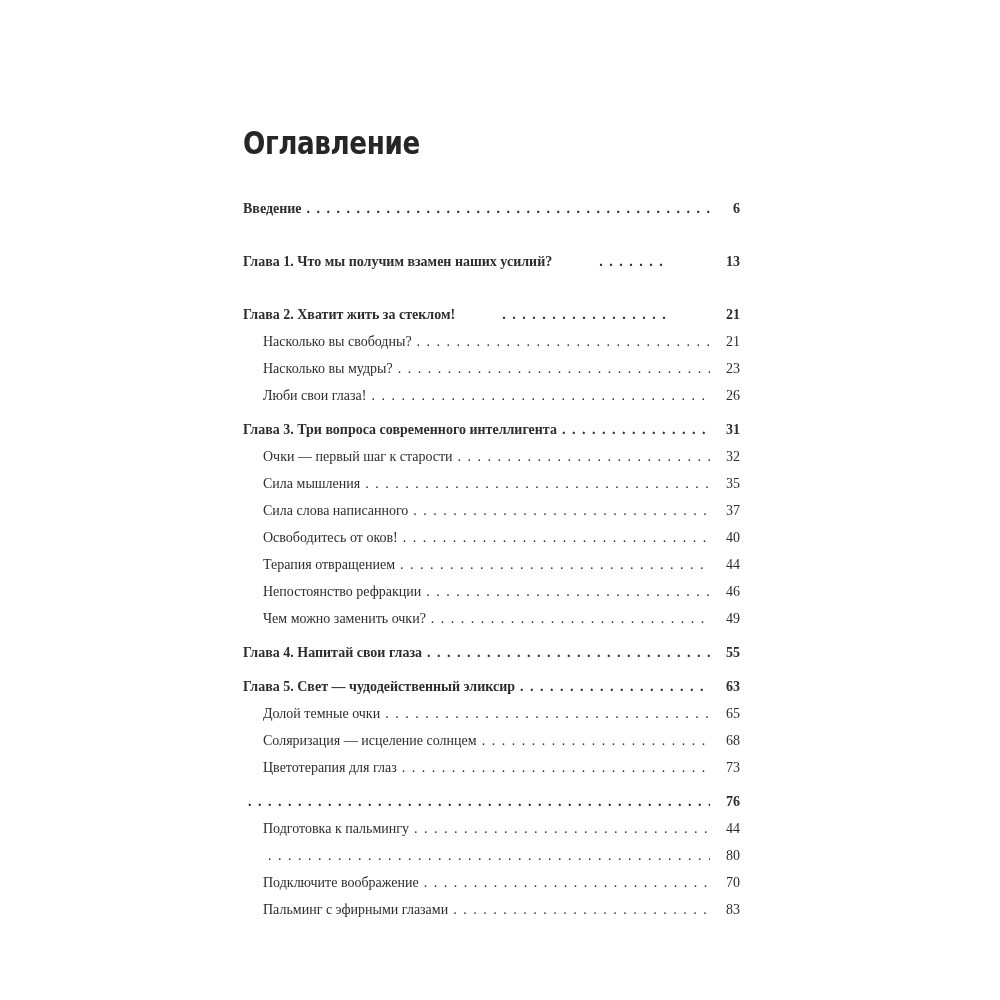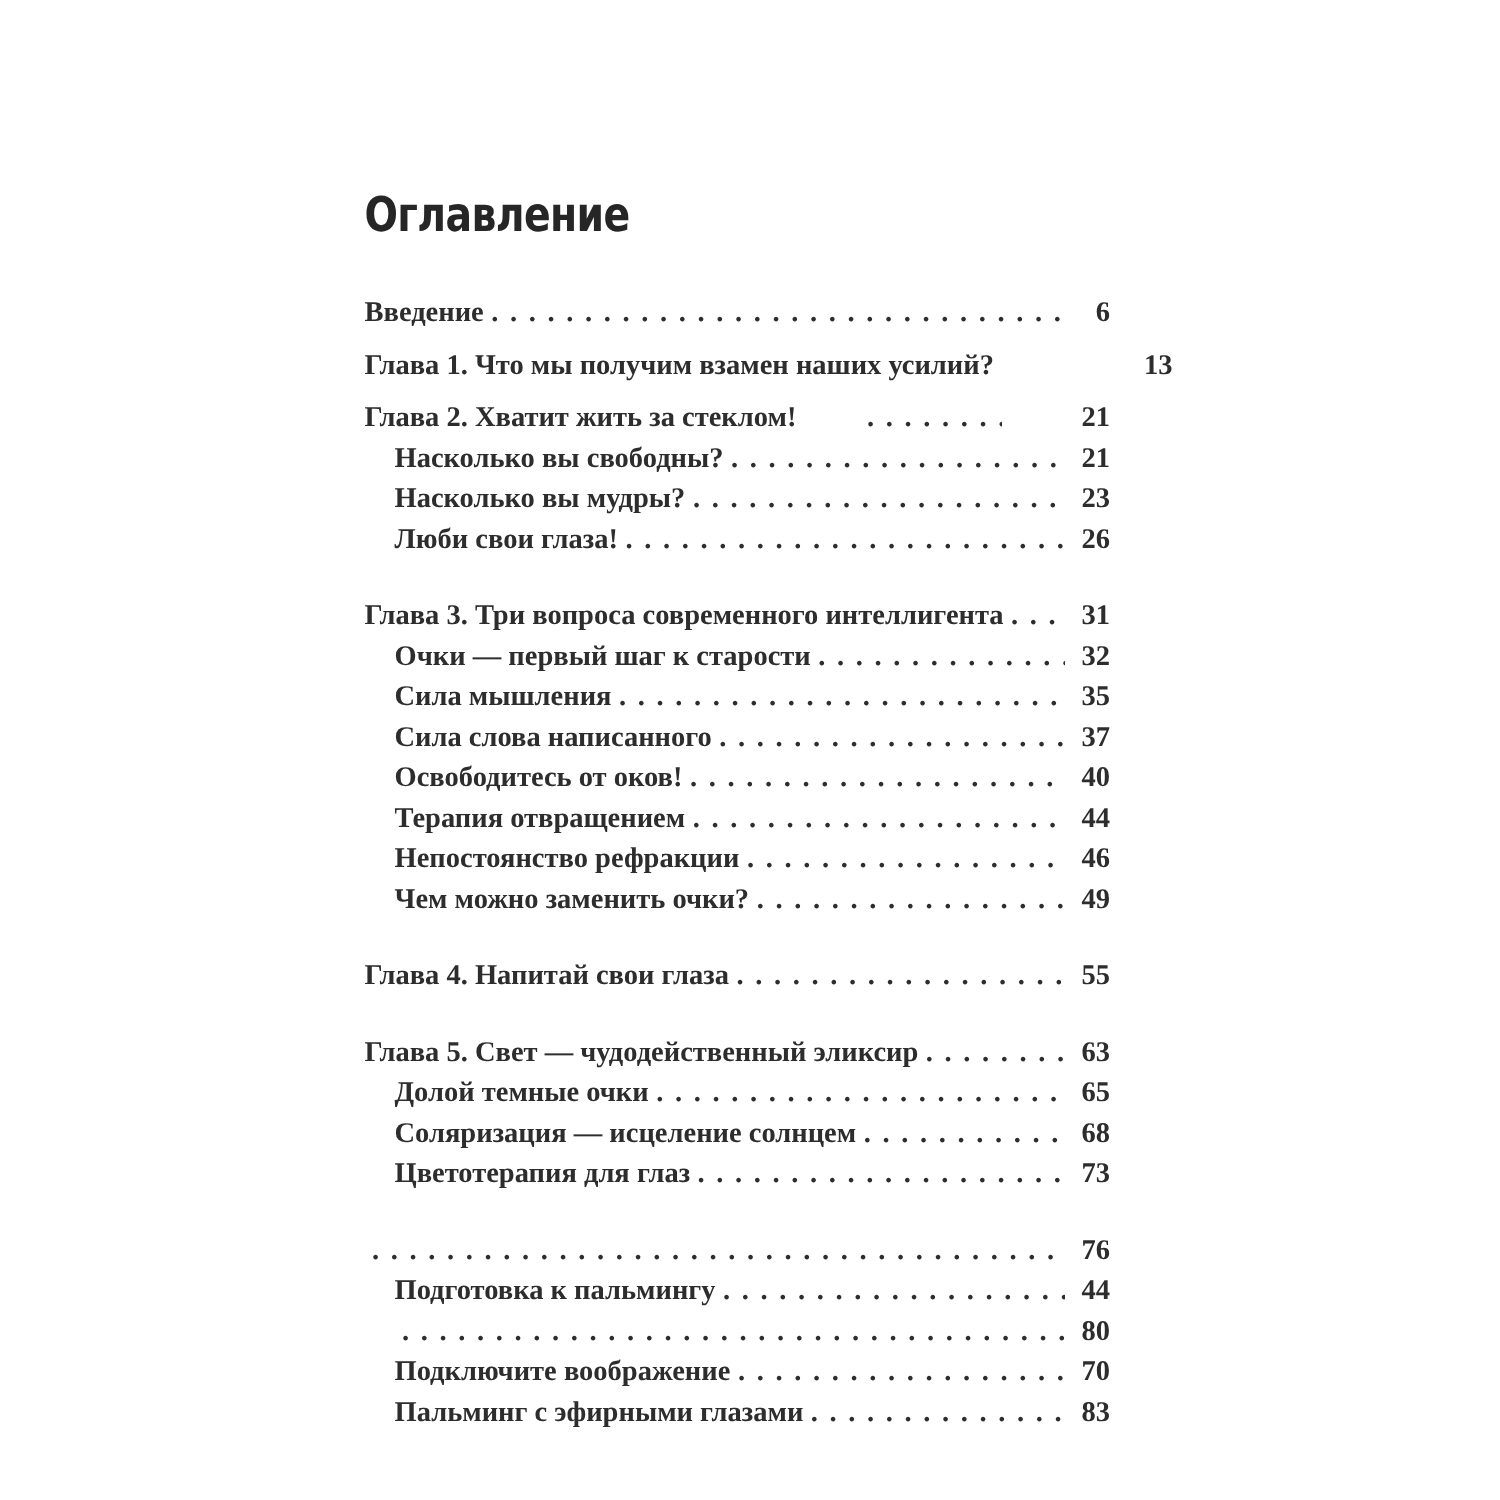--- a/index.html
+++ b/index.html
@@ -33,28 +33,28 @@
   }
   .toc {
     position: absolute;
     left: 243px;
     top: 195px;
     width: 497px;
   }
   .toc-row {
     display: flex;
     align-items: baseline;
-    font-size: 19px;
+    font-size: 14px;
     line-height: 27px;
     white-space: nowrap;
   }
   .toc-row.lvl-chapter { font-weight: 700; }
-  .toc-row.lvl-sub { padding-left: 20px; font-weight: 700; }
-  .toc-row.gap-lg { margin-top: 8px; gap: 42px; }
-  .toc-row.gap-sm { margin-top: 24px; }
+  .toc-row.lvl-sub { padding-left: 20px; font-weight: 400; }
+  .toc-row.gap-lg { margin-top: 26px; gap: 42px; }
+  .toc-row.gap-sm { margin-top: 7px; }
   .entry-title {
     flex: 0 0 auto;
     white-space: nowrap;
   }
   .leader {
     flex: 1 1 auto;
     min-width: 0;
     overflow: hidden;
     white-space: nowrap;
     margin: 0 4px 0 5px;

